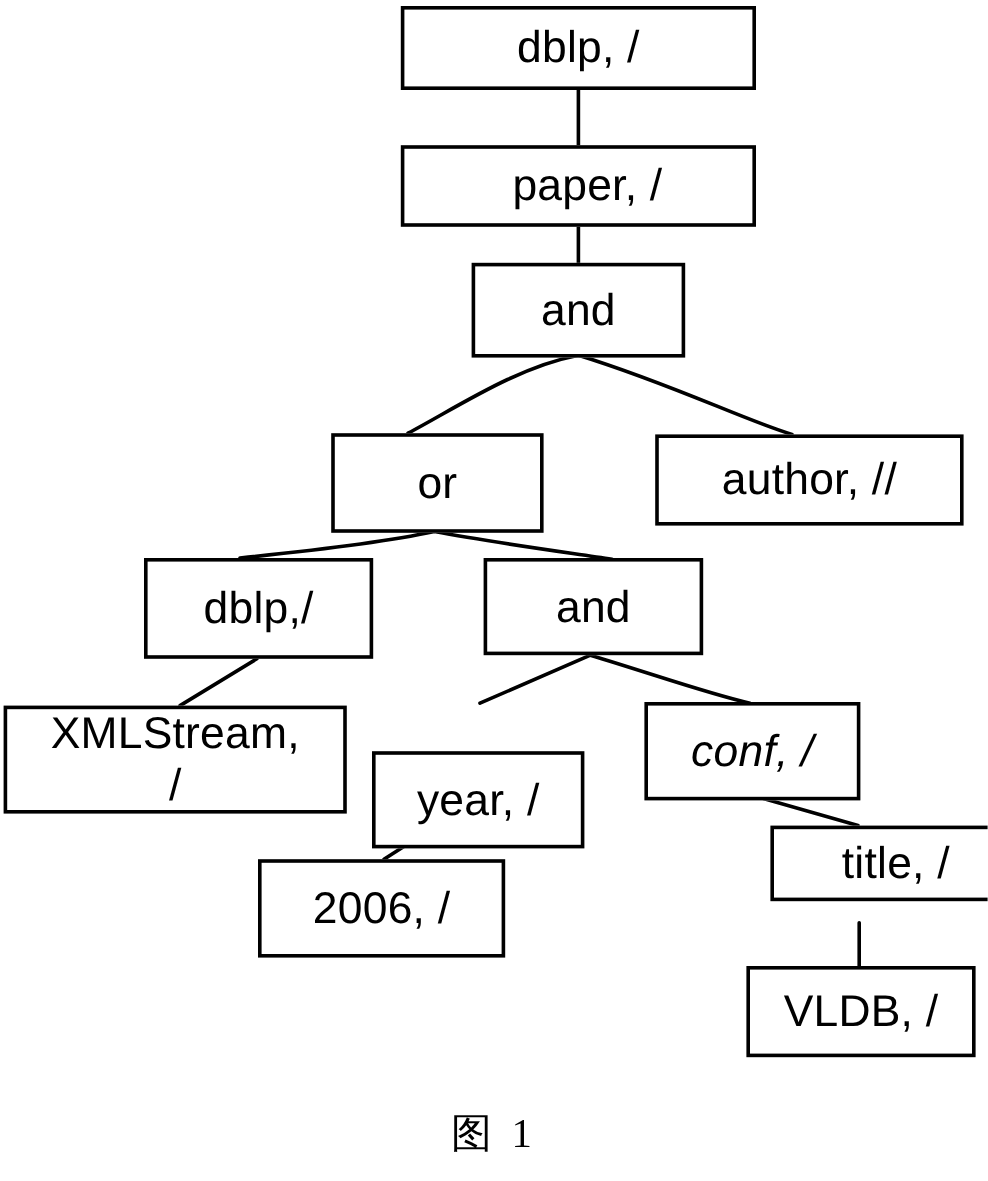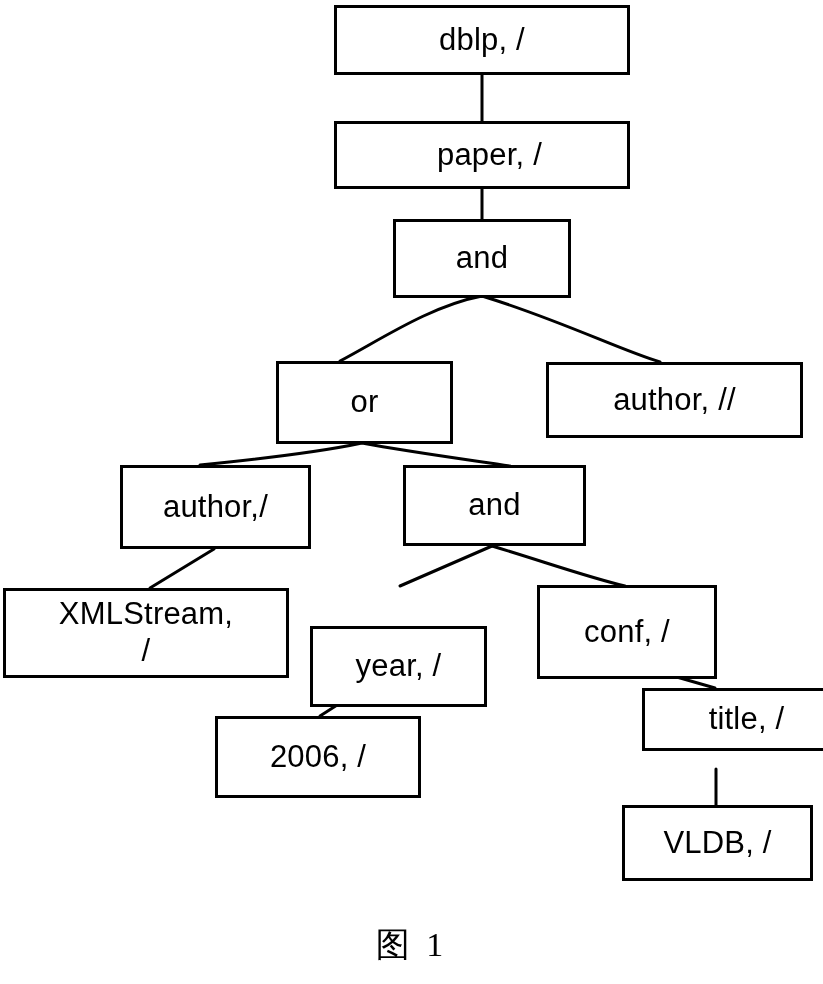--- a/index.html
+++ b/index.html
@@ -31,21 +31,21 @@
   .node-box {
     position: absolute;
     box-sizing: border-box;
     border: 3px solid #000000;
     background: #ffffff;
     display: flex;
     align-items: center;
     justify-content: center;
     text-align: center;
     font-family: "Liberation Sans", sans-serif;
-    font-size: 31px;
+    font-size: 37px;
     line-height: 1.18;
     color: #000000;
     white-space: pre-line;
     letter-spacing: 0.2px;
   }
   .caption {
     position: absolute;
     left: 0;
     width: 823px;
     text-align: center;
@@ -74,26 +74,26 @@
       <path d="M 628 663 L 715 688" fill="none" stroke="#000000" stroke-width="3" stroke-linecap="round"></path>
       <path d="M 716 769 L 716 805" fill="none" stroke="#000000" stroke-width="3" stroke-linecap="round"></path>
     </svg>
 
   <div id="node-layer">
       <div class="node-box" style="left: 334px; top: 5px; width: 296px; height: 70px; border-color: rgb(0, 0, 0);">dblp, /</div>
       <div class="node-box" style="left: 334px; top: 121px; width: 296px; height: 68px; border-color: rgb(0, 0, 0); padding-left: 15px;">paper, /</div>
       <div class="node-box" style="left: 393px; top: 219px; width: 178px; height: 79px; border-color: rgb(0, 0, 0);">and</div>
       <div class="node-box" style="left: 276px; top: 361px; width: 177px; height: 83px; border-color: rgb(0, 0, 0);">or</div>
       <div class="node-box" style="left: 546px; top: 362px; width: 257px; height: 76px; border-color: rgb(0, 0, 0);">author, //</div>
-      <div class="node-box" style="left: 120px; top: 465px; width: 191px; height: 84px; border-color: rgb(0, 0, 0);">author,/</div>
+      <div class="node-box" style="left: 120px; top: 465px; width: 191px; height: 84px; border-color: rgb(0, 0, 0);">dblp,/</div>
       <div class="node-box" style="left: 403px; top: 465px; width: 183px; height: 81px; border-color: rgb(0, 0, 0);">and</div>
       <div class="node-box" style="left: 3px; top: 588px; width: 286px; height: 90px; border-color: rgb(0, 0, 0);">XMLStream,
 /</div>
       <div class="node-box" style="left: 310px; top: 585px; width: 177px; height: 81px; border-color: rgb(0, 0, 0); margin-top: 41px;">year, /</div>
-      <div class="node-box" style="left: 537px; top: 585px; width: 180px; height: 94px; border-color: rgb(0, 0, 0);">conf, /</div>
+      <div class="node-box" style="left: 537px; top: 585px; width: 180px; height: 82px; border-color: rgb(0, 0, 0); font-style: italic;">conf, /</div>
       <div class="node-box" style="left: 215px; top: 716px; width: 206px; height: 82px; border-color: rgb(0, 0, 0);">2006, /</div>
       <div class="node-box" style="left: 612px; top: 688px; width: 209px; height: 63px; border-color: rgb(0, 0, 0); margin-left: 30px;">title, /</div>
       <div class="node-box" style="left: 622px; top: 805px; width: 191px; height: 76px; border-color: rgb(0, 0, 0);">VLDB, /</div>
     </div>
 
   <div class="caption" style="top: 922px;">图 1</div>
 
 </div>
 
 </body></html>

